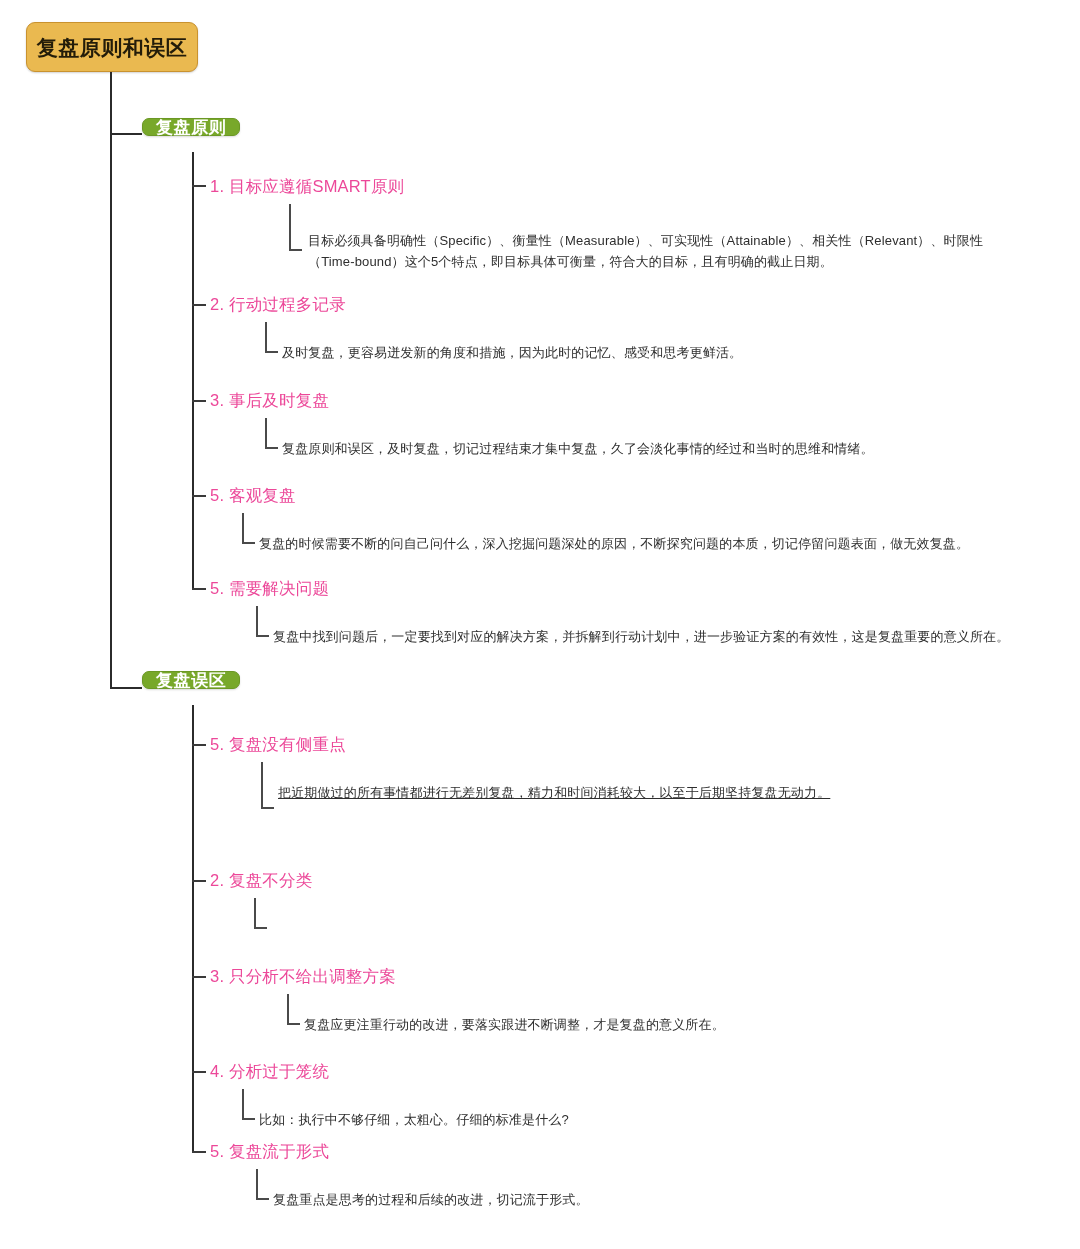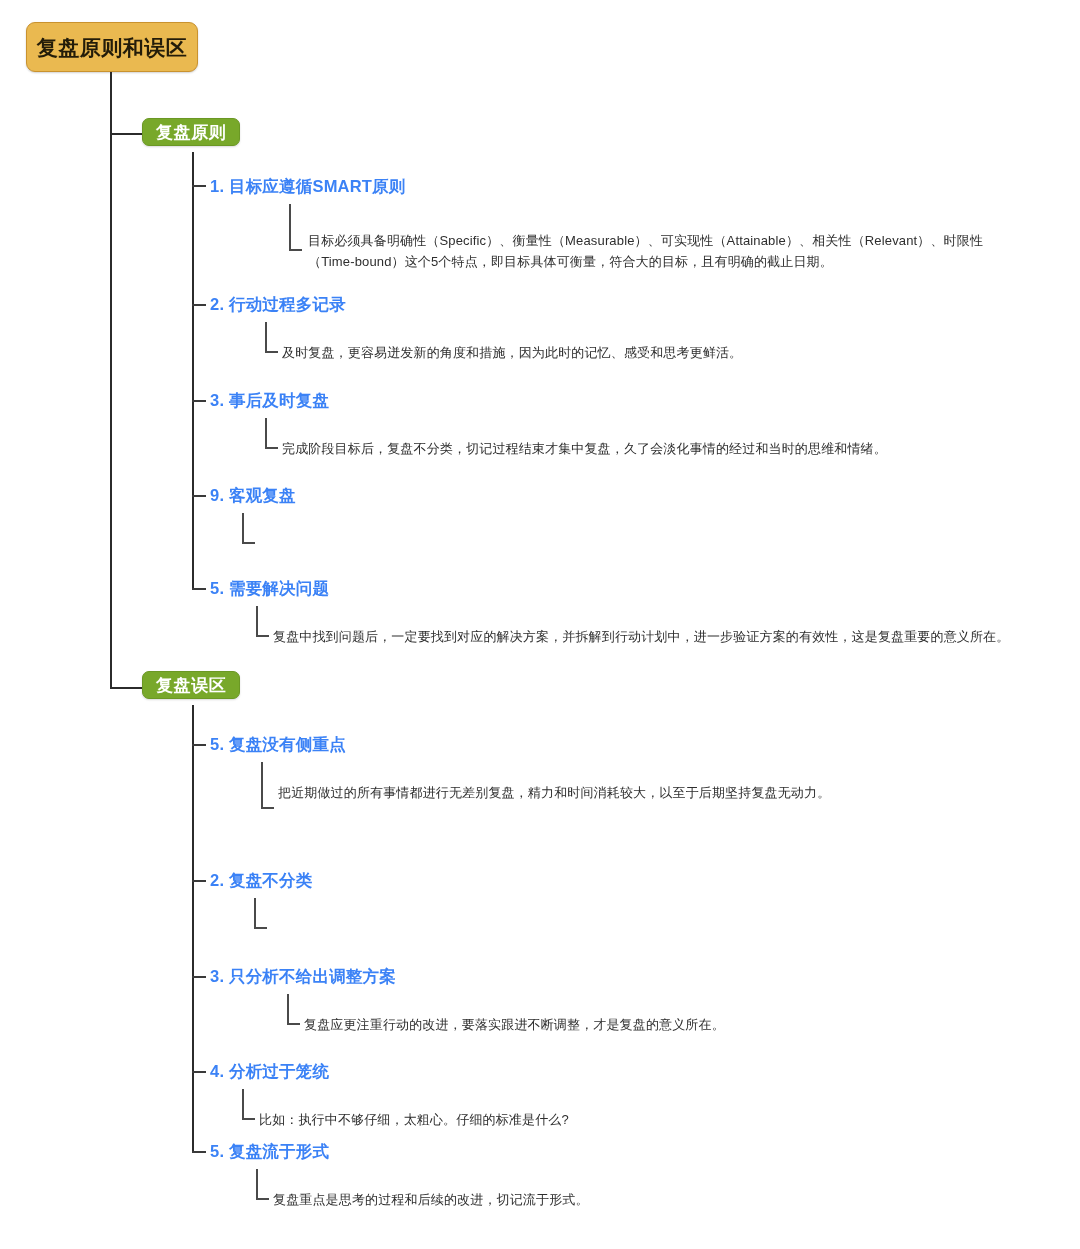--- a/index.html
+++ b/index.html
@@ -57,38 +57,38 @@
     border: 1.5px solid #c9922f;
     border-radius: 9px;
     color: #231c09;
     font-size: 21px;
     font-weight: 700;
     letter-spacing: 0.5px;
     box-shadow: 0 1px 2px rgba(0,0,0,0.18);
   }
 
   .node-branch {
-    height: 28px;
+    height: 18px;
     background: #78a82a;
     border: 1px solid #6b9824;
     border-radius: 7px;
     color: #ffffff;
     font-size: 17px;
     font-weight: 700;
     letter-spacing: 0.6px;
     padding: 0 13px;
     box-shadow: 0 1px 2px rgba(0,0,0,0.15);
   }
 
   .heading {
     position: absolute;
     white-space: nowrap;
     font-size: 16.5px;
-    font-weight: 700;
-    color: #3b82f6;
+    font-weight: 400;
+    color: #ec4899;
     letter-spacing: 0.2px;
     line-height: 1;
     text-align: center;
   }
 
   .detail {
     position: absolute;
     font-size: 13px;
     font-weight: 400;
     color: #2e2e2e;
@@ -127,42 +127,43 @@
   <div class="hline thin" style="left:192px; top:304px; width:14px;"></div>
   <div class="heading" style="left:210px; top:296px;">2. 行动过程多记录</div>
   <div class="vline hair" style="left:265px; top:322px; height:30px;"></div>
   <div class="hline hair" style="left:265px; top:351px; width:13px;"></div>
   <div class="detail" style="left:282px; top:342px;">及时复盘，更容易迸发新的角度和措施，因为此时的记忆、感受和思考更鲜活。</div>
 
   <div class="hline thin" style="left:192px; top:400px; width:14px;"></div>
   <div class="heading" style="left:210px; top:392px;">3. 事后及时复盘</div>
   <div class="vline hair" style="left:265px; top:418px; height:30px;"></div>
   <div class="hline hair" style="left:265px; top:447px; width:13px;"></div>
-  <div class="detail" style="left:282px; top:438px;">完成阶段目标后，复盘不分类，切记过程结束才集中复盘，久了会淡化事情的经过和当时的思维和情绪。</div>
+  <div class="detail" style="left:282px; top:438px;">复盘原则和误区，及时复盘，切记过程结束才集中复盘，久了会淡化事情的经过和当时的思维和情绪。</div>
 
   <div class="hline thin" style="left:192px; top:495px; width:14px;"></div>
-  <div class="heading" style="left:210px; top:487px;">9. 客观复盘</div>
+  <div class="heading" style="left:210px; top:487px;">5. 客观复盘</div>
   <div class="vline hair" style="left:242px; top:513px; height:30px;"></div>
   <div class="hline hair" style="left:242px; top:542px; width:13px;"></div>
+  <div class="detail" style="left:259px; top:533px;">复盘的时候需要不断的问自己问什么，深入挖掘问题深处的原因，不断探究问题的本质，切记停留问题表面，做无效复盘。</div>
 
   <div class="hline thin" style="left:192px; top:588px; width:14px;"></div>
   <div class="heading" style="left:210px; top:580px;">5. 需要解决问题</div>
   <div class="vline hair" style="left:256px; top:606px; height:30px;"></div>
   <div class="hline hair" style="left:256px; top:635px; width:13px;"></div>
   <div class="detail" style="left:273px; top:626px;">复盘中找到问题后，一定要找到对应的解决方案，并拆解到行动计划中，进一步验证方案的有效性，这是复盘重要的意义所在。</div>
 
   <div class="node node-branch" style="left:142px; top:671px;">复盘误区</div>
 
   <div class="vline" style="left:192px; top:705px; height:446px;"></div>
 
   <div class="hline thin" style="left:192px; top:744px; width:14px;"></div>
   <div class="heading" style="left:210px; top:736px;">5. 复盘没有侧重点</div>
   <div class="vline hair" style="left:261px; top:762px; height:46px;"></div>
   <div class="hline hair" style="left:261px; top:807px; width:13px;"></div>
-  <div class="detail" style="left:278px; top:782px;">把近期做过的所有事情都进行无差别复盘，精力和时间消耗较大，以至于后期坚持复盘无动力。</div>
+  <div class="detail" style="left:278px; top:782px;text-decoration:underline;">把近期做过的所有事情都进行无差别复盘，精力和时间消耗较大，以至于后期坚持复盘无动力。</div>
 
   <div class="hline thin" style="left:192px; top:880px; width:14px;"></div>
   <div class="heading" style="left:210px; top:872px;">2. 复盘不分类</div>
   <div class="vline hair" style="left:254px; top:898px; height:30px;"></div>
   <div class="hline hair" style="left:254px; top:927px; width:13px;"></div>
 
   <div class="hline thin" style="left:192px; top:976px; width:14px;"></div>
   <div class="heading" style="left:210px; top:968px;">3. 只分析不给出调整方案</div>
   <div class="vline hair" style="left:287px; top:994px; height:30px;"></div>
   <div class="hline hair" style="left:287px; top:1023px; width:13px;"></div>

